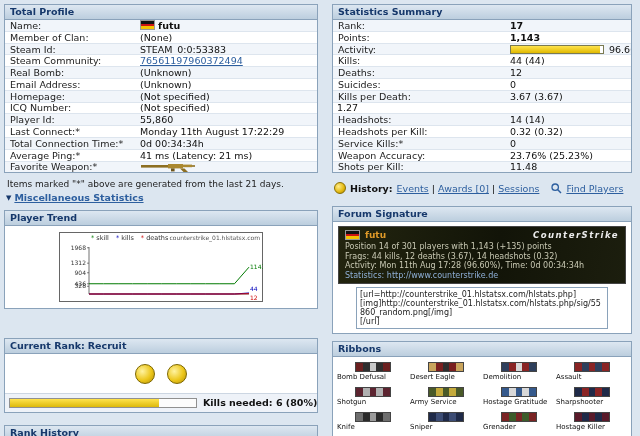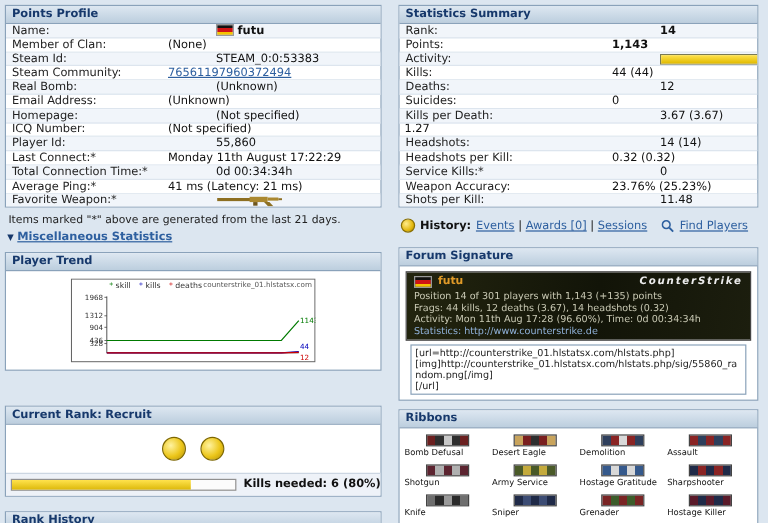--- a/index.html
+++ b/index.html
@@ -5,21 +5,21 @@
   html,body{margin:0;padding:0;}
   body{width:640px;height:436px;overflow:hidden;background:#dce6f0;
        font-family:"DejaVu Sans","Liberation Sans",sans-serif;font-size:9.5px;color:#111;}
   .page{display:flex;padding:4px;gap:14px;}
   .col.left{width:314px;flex:none;}
   .col.right{width:300px;flex:none;}
   .panel{border:1px solid #8aa2ba;background:#fff;}
   .panel-header{background:linear-gradient(#dde7f1,#bccede);border-bottom:1px solid #8aa2ba;
        color:#16386b;font-weight:bold;padding:1px 5px;font-size:9.5px;height:12px;line-height:12px;}
   .trow{display:flex;align-items:center;height:10.8px;border-bottom:1px solid #dde5ee;overflow:hidden;}
-  .trow.alt{background:#f1f5fa;gap:40px;}
+  .trow.alt{background:#f1f5fa;}
   .trow:last-child{border-bottom:none;}
   .tlabel{width:126px;padding-left:5px;flex:none;color:#222;white-space:nowrap;}
   .tvalue{flex:1;padding-left:4px;white-space:nowrap;display:flex;align-items:center;}
   .stats .tlabel{width:168px;}
   .bold{font-weight:bold;}
   a.link{color:#2d5f9f;text-decoration:underline;cursor:pointer;}
   .flag{display:inline-block;width:13px;height:8px;flex:none;
        background:linear-gradient(#111 0 33%,#cf1414 33% 66%,#f5c400 66% 100%);
        border:1px solid #999;margin-right:3px;}
   .footnote{margin:6px 2px 3px 3px;font-size:9px;color:#222;}
@@ -51,37 +51,37 @@
   .icon-mag{margin-left:8px;flex:none;}
   
   .forum{margin-top:12px;}
   .sig{margin:4px 5px 3px;background:linear-gradient(100deg,#23250f,#121408 55%,#1c1e0e);
        border:1px solid #444;padding:2px 6px 3px;color:#c9c9b4;}
   .sig-top{display:flex;align-items:center;height:11px;margin-bottom:2px;}
   .sig-name{color:#e09a28;font-weight:bold;font-size:9px;margin-left:2px;}
   .sig-brand{margin-left:auto;color:#ececec;font-weight:bold;font-size:8.5px;letter-spacing:1.5px;font-style:italic;}
   .sig-line{font-size:8px;line-height:9.5px;white-space:nowrap;overflow:hidden;}
   .sig-line:last-child{color:#8fb0d8;}
-  .bbcode{margin:0 9px 4px;border:1px solid #8aa2ba;background:#fff;color:#222;
+  .bbcode{margin:0 23px 4px;border:1px solid #8aa2ba;background:#fff;color:#222;
        font-size:8px;line-height:9px;padding:2px 3px;white-space:pre-wrap;word-break:break-all;}
   
   .ribbonsp{margin-top:7px;}
   .ribbon-grid{display:grid;grid-template-columns:repeat(4,1fr);gap:5px 2px;padding:5px 4px;text-align:left;}
   .ribbon{width:36px;height:10px;margin:0 auto 1px;border:1px solid #444;box-sizing:border-box;}
   .ribbon-label{font-size:7px;line-height:9px;color:#111;white-space:nowrap;}
   .rank-name{margin-left:3px;}
 </style>
 </head>
 <body>
 
 <div class="page">
 
   <div class="col left">
     <div class="panel">
-      <div class="panel-header">Points Profile</div>
+      <div class="panel-header">Total Profile</div>
       <div id="profile-rows">
           <div class="trow alt">
             <div class="tlabel">Name:</div>
             <div class="tvalue">
               <span class="flag"></span>
               <span class="bold">futu</span>
             </div>
           </div>
           <div class="trow">
             <div class="tlabel">Member of Clan:</div>
@@ -201,21 +201,21 @@
       <div class="rank-history-body"></div>
     </div>
   </div>
 
   <div class="col right">
     <div class="panel stats">
       <div class="panel-header">Statistics Summary</div>
       <div id="stats-rows">
           <div class="trow alt">
             <div class="tlabel">Rank:</div>
-            <div class="tvalue bold">14</div>
+            <div class="tvalue bold">17</div>
           </div>
           <div class="trow">
             <div class="tlabel">Points:</div>
             <div class="tvalue bold">1,143</div>
           </div>
           <div class="trow alt">
             <div class="tlabel">Activity:</div>
             <div class="tvalue">
               <span class="bartrack">
                 <span class="barfill" style="width: 96.6%;"></span>

